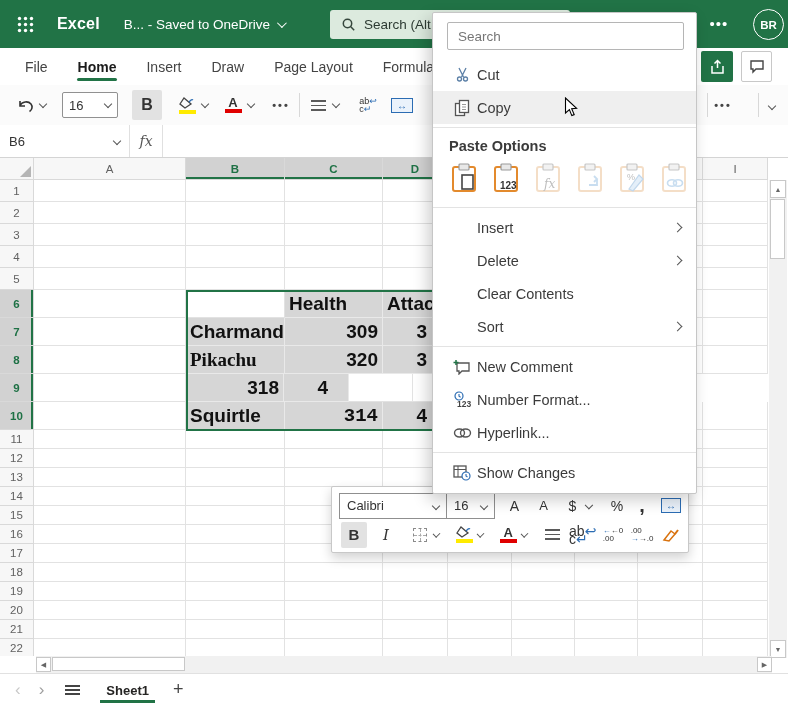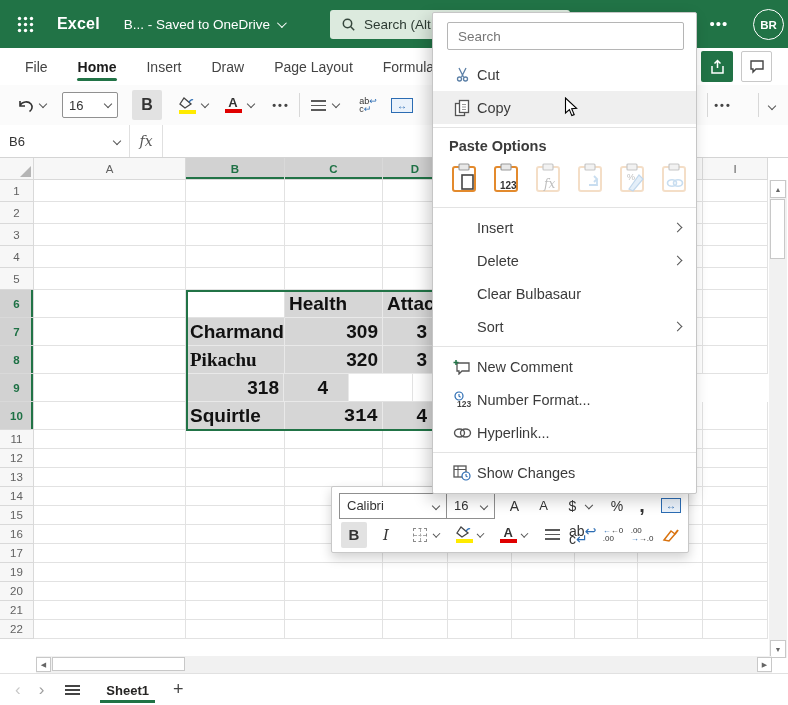--- a/index.html
+++ b/index.html
@@ -422,20 +422,32 @@
       <div class="cell" style="width: 98px; height: 19px;"></div>
       <div class="cell" style="width: 65px; height: 19px;"></div>
       <div class="cell" style="width: 64px; height: 19px;"></div>
       <div class="cell" style="width: 63px; height: 19px;"></div>
       <div class="cell" style="width: 63px; height: 19px;"></div>
       <div class="cell" style="width: 65px; height: 19px;"></div>
       <div class="cell" style="width: 65px; height: 19px;"></div>
     </div>
     <div class="g-row">
       <div class="hd" style="width: 34px; height: 19px;">17</div>
+      <div class="cell" style="width: 152px; height: 19px;"></div>
+      <div class="cell" style="width: 99px; height: 19px;"></div>
+      <div class="cell" style="width: 98px; height: 19px;"></div>
+      <div class="cell" style="width: 65px; height: 19px;"></div>
+      <div class="cell" style="width: 64px; height: 19px;"></div>
+      <div class="cell" style="width: 63px; height: 19px;"></div>
+      <div class="cell" style="width: 63px; height: 19px;"></div>
+      <div class="cell" style="width: 65px; height: 19px;"></div>
+      <div class="cell" style="width: 65px; height: 19px;"></div>
+    </div>
+    <div class="g-row">
+      <div class="hd" style="width: 34px; height: 19px;">18</div>
       <div class="cell" style="width: 152px; height: 19px;"></div>
       <div class="cell" style="width: 99px; height: 19px;"></div>
       <div class="cell" style="width: 98px; height: 19px;"></div>
       <div class="cell" style="width: 65px; height: 19px;"></div>
       <div class="cell" style="width: 64px; height: 19px;"></div>
       <div class="cell" style="width: 63px; height: 19px;"></div>
       <div class="cell" style="width: 63px; height: 19px;"></div>
       <div class="cell" style="width: 65px; height: 19px;"></div>
       <div class="cell" style="width: 65px; height: 19px;"></div>
     </div>
@@ -573,21 +585,21 @@
       <div class="mdiv"></div>
       <div class="mi noicon">
         <span class="lbl">Insert</span>
         <span class="sub"></span>
       </div>
       <div class="mi noicon">
         <span class="lbl">Delete</span>
         <span class="sub"></span>
       </div>
       <div class="mi noicon">
-        <span class="lbl">Clear Bulbasaur</span>
+        <span class="lbl">Clear Contents</span>
       </div>
       <div class="mi noicon">
         <span class="lbl">Sort</span>
         <span class="sub"></span>
       </div>
       <div class="mdiv"></div>
       <div class="mi">
         <span class="ico">
           <svg width="18" height="16">
             <path d="M4 4 h12 v8 h-7 l-3 3 v-3 h-2 z" fill="none" stroke="#555" stroke-width="1.3"></path>

